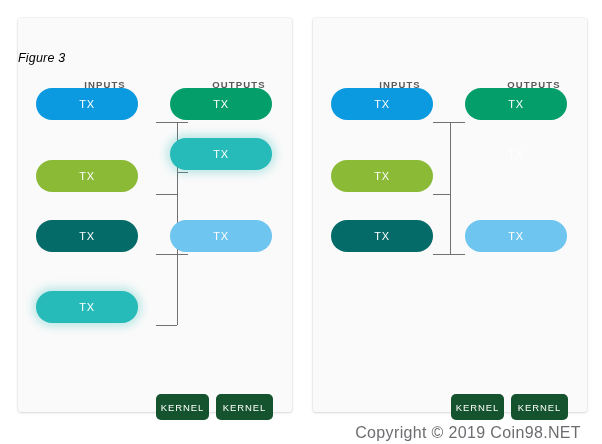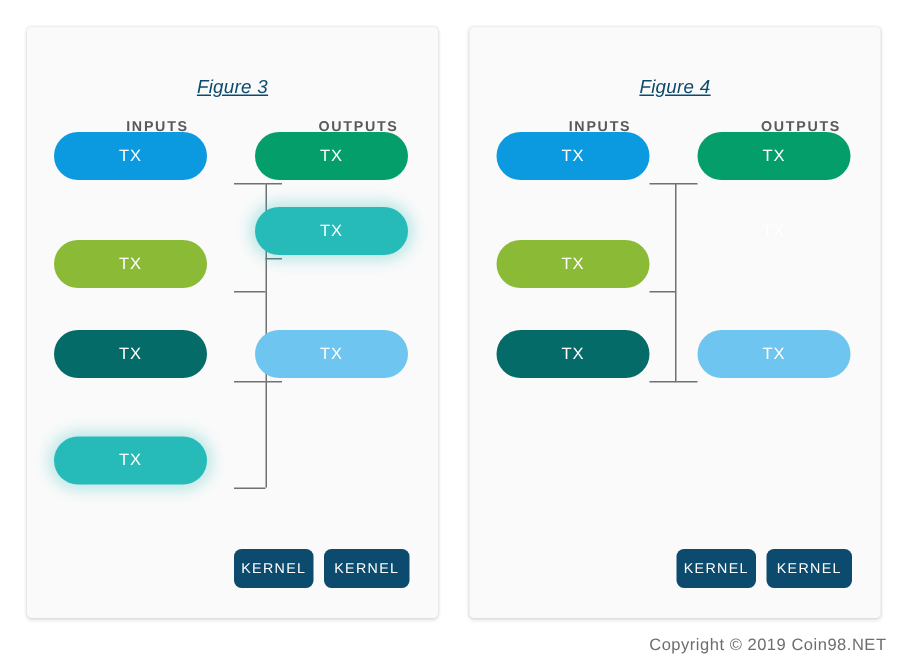--- a/index.html
+++ b/index.html
@@ -28,26 +28,25 @@
     border-radius: 3px;
     box-shadow: 0 1px 3px rgba(0,0,0,0.13), 0 0 0 1px rgba(0,0,0,0.035);
   }
   #card-left  { left: 18px;  top: 18px; width: 274px; height: 394px; }
   #card-right { left: 313px; top: 18px; width: 274px; height: 394px; }
 
   .fig-caption {
     position: absolute;
     left: 0; right: 0;
     top: 33px;
-    text-align: center;
+    text-align: left;
     font-style: italic;
     font-size: 12.5px;
-    color: #0c4a6e;
+    color: #000000;
     letter-spacing: .2px;
-    text-decoration: underline;
   }
   .col-head {
     position: absolute;
     top: 61px;
     font-size: 9.5px;
     color: #59595b;
     letter-spacing: 1.15px;
     font-weight: 700;
     text-align: center;
   }
@@ -81,36 +80,37 @@
     background: transparent;
     box-shadow: none;
     color: rgba(255,255,255,0.92);
   }
 
   
   .kernel {
     position: absolute;
     height: 26px;
     border-radius: 5px;
-    background: #0c4a6e;
+    background: #14532d;
     color: #ffffff;
     font-size: 9.5px;
     letter-spacing: .9px;
     display: flex;
     align-items: center;
     justify-content: center;
     box-sizing: border-box;
+    margin-top: 28px;
   }
 
   
   #copyright {
     position: absolute;
-    right: 11px;
+    right: 21px;
     top: 424px;
-    font-size: 11px;
+    font-size: 16px;
     color: #6c6d70;
     letter-spacing: .35px;
     white-space: nowrap;
   }
 </style>
 </head>
 <body>
 
 <div id="root">
 
@@ -161,21 +161,20 @@
     <div class="kernel" style="left:138px; top:348px; width:53px;">
       <span>KERNEL</span>
     </div>
     <div class="kernel" style="left:198px; top:348px; width:57px;">
       <span>KERNEL</span>
     </div>
   </div>
 
   <div class="card" id="card-right">
 
-    <div class="fig-caption">Figure 4</div>
 
     <div class="col-head inputs">INPUTS</div>
     <div class="col-head outputs">OUTPUTS</div>
 
     <div class="line v" style="left:137px; top:104px; height:132px;"></div>
 
     <div class="line h" style="left:120px; top:104px; width:17px;"></div>
     <div class="line h" style="left:137px; top:104px; width:15px;"></div>
 
     <div class="line h" style="left:120px; top:176px; width:17px;"></div>

